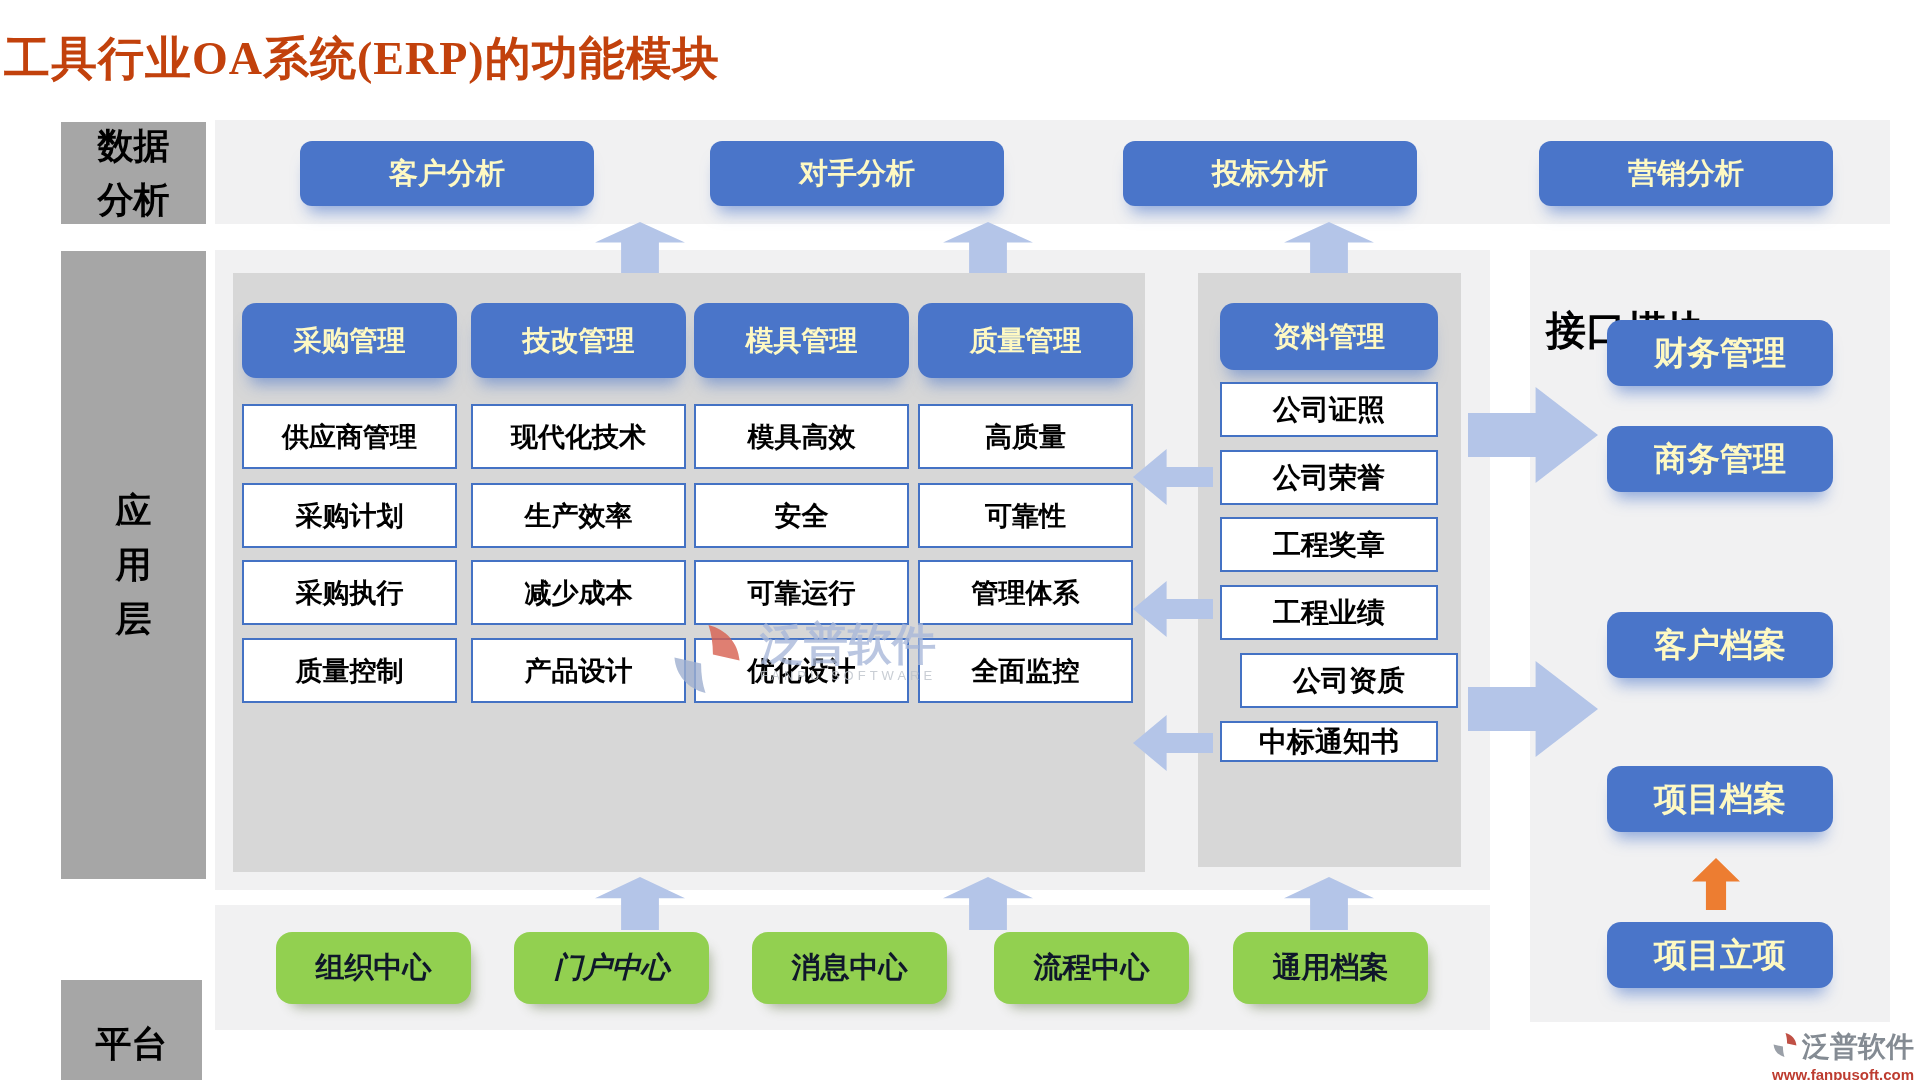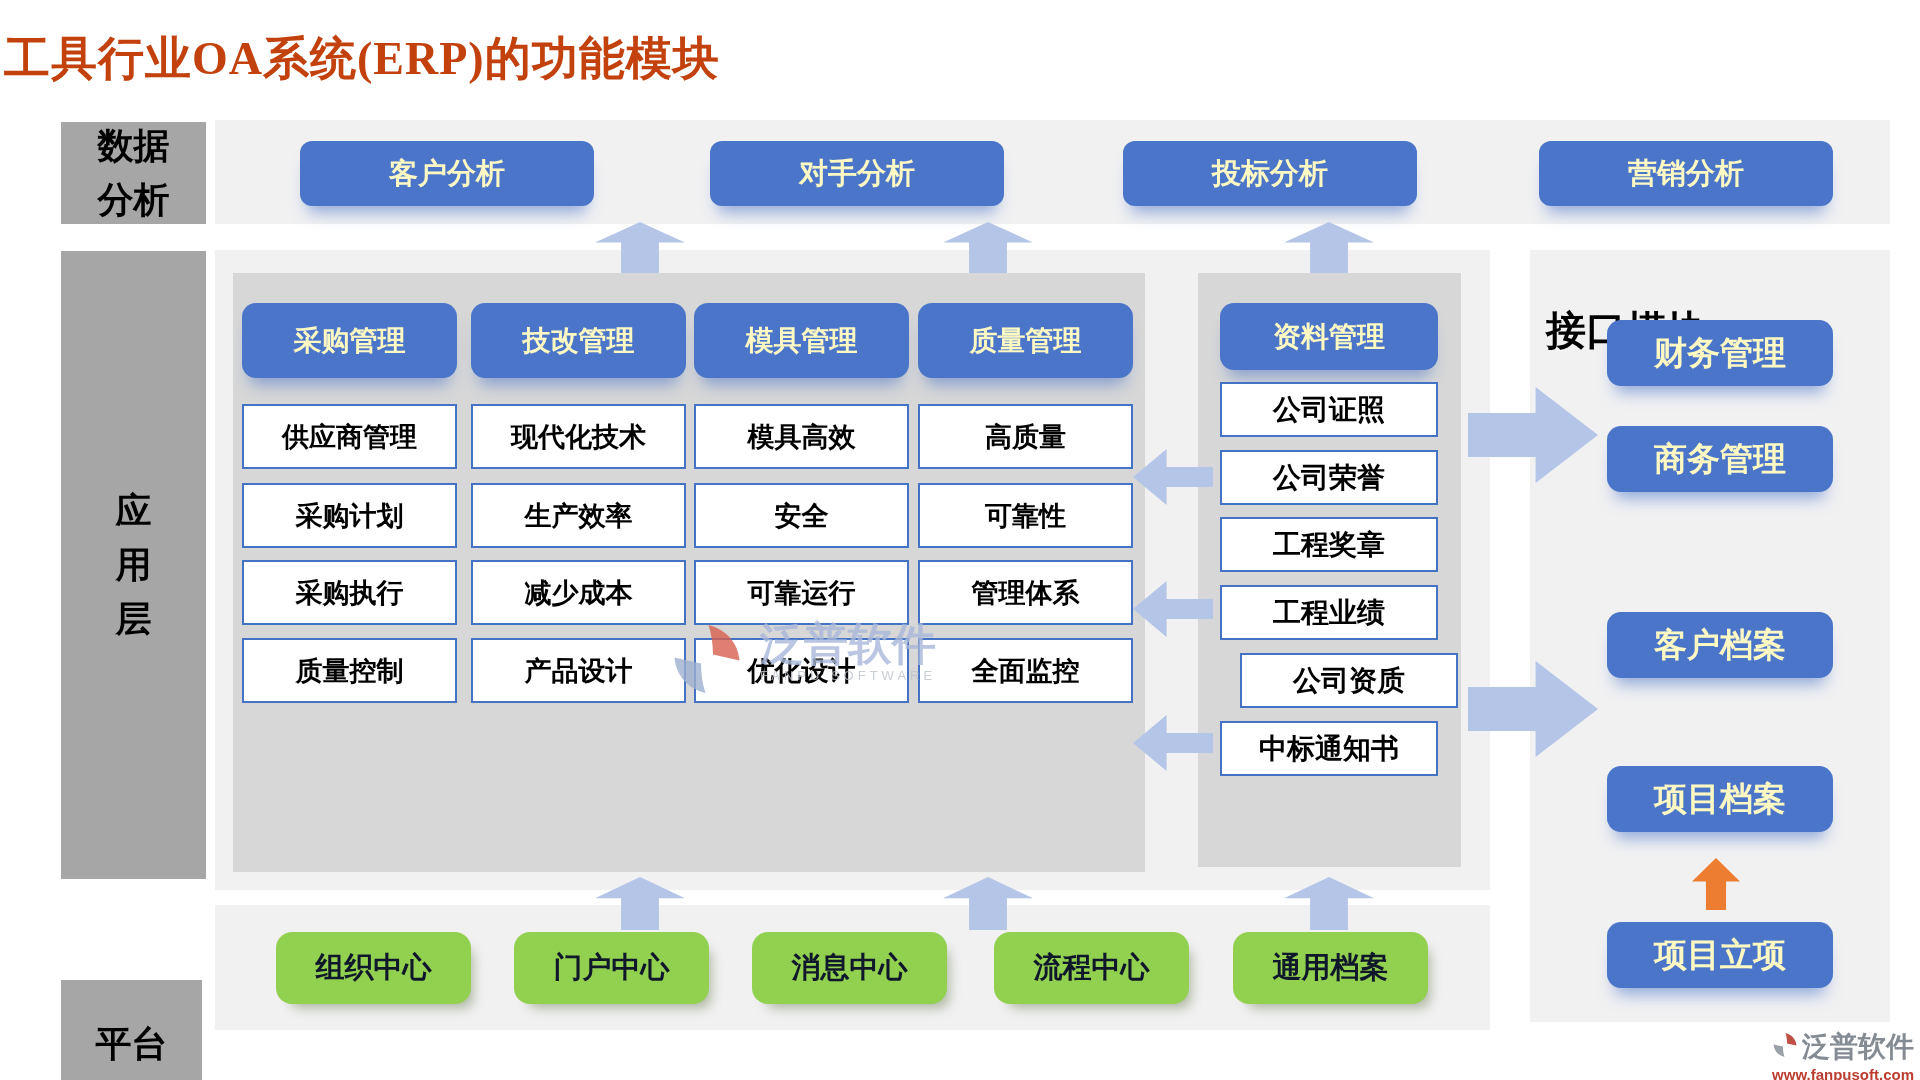--- a/index.html
+++ b/index.html
@@ -104,31 +104,31 @@
   <div class="cell" style="left:918px;top:483px;width:215px;height:65px;">可靠性</div>
   <div class="cell" style="left:918px;top:560px;width:215px;height:65px;">管理体系</div>
   <div class="cell" style="left:918px;top:638px;width:215px;height:65px;">全面监控</div>
 
   <div class="btn-blue" style="left:1220px;top:303px;width:218px;height:67px;font-size:28px;border-radius:14px;z-index:2;">资料管理</div>
   <div class="cell" style="left:1220px;top:382px;width:218px;height:55px;font-size:28px;">公司证照</div>
   <div class="cell" style="left:1220px;top:450px;width:218px;height:55px;font-size:28px;">公司荣誉</div>
   <div class="cell" style="left:1220px;top:517px;width:218px;height:55px;font-size:28px;">工程奖章</div>
   <div class="cell" style="left:1220px;top:585px;width:218px;height:55px;font-size:28px;">工程业绩</div>
   <div class="cell" style="left:1220px;top:653px;width:218px;height:55px;font-size:28px;margin-left:20px;">公司资质</div>
-  <div class="cell" style="left:1220px;top:721px;width:218px;height:55px;font-size:28px;">中标通知书</div>
+  <div class="cell" style="left:1220px;top:721px;width:218px;height:41px;font-size:28px;">中标通知书</div>
 
   <div class="iface-title" style="left:1546px;top:262px;margin-top:41px;">接口模块</div>
   <div class="btn-blue" style="left:1607px;top:320px;width:226px;height:66px;font-size:33px;border-radius:14px;">财务管理</div>
   <div class="btn-blue" style="left:1607px;top:426px;width:226px;height:66px;font-size:33px;border-radius:14px;">商务管理</div>
   <div class="btn-blue" style="left:1607px;top:612px;width:226px;height:66px;font-size:33px;border-radius:14px;">客户档案</div>
   <div class="btn-blue" style="left:1607px;top:766px;width:226px;height:66px;font-size:33px;border-radius:14px;">项目档案</div>
   <div class="btn-blue" style="left:1607px;top:922px;width:226px;height:66px;font-size:33px;border-radius:14px;">项目立项</div>
 
   <div class="btn-green" style="left:276px;top:932px;width:195px;height:72px;">组织中心</div>
-  <div class="btn-green" style="left:514px;top:932px;width:195px;height:72px;">门户中心</div>
+  <div class="btn-green" style="left:514px;top:932px;width:195px;height:72px;font-style:italic;">门户中心</div>
   <div class="btn-green" style="left:752px;top:932px;width:195px;height:72px;">消息中心</div>
   <div class="btn-green" style="left:994px;top:932px;width:195px;height:72px;">流程中心</div>
   <div class="btn-green" style="left:1233px;top:932px;width:195px;height:72px;">通用档案</div>
 
   <div class="arrow arrow-up" style="left:595px;top:222px;width:90px;height:51px;"></div>
   <div class="arrow arrow-up" style="left:943px;top:222px;width:90px;height:51px;"></div>
   <div class="arrow arrow-up" style="left:1284px;top:222px;width:90px;height:51px;"></div>
 
   <div class="arrow arrow-up" style="left:595px;top:877px;width:90px;height:53px;"></div>
   <div class="arrow arrow-up" style="left:943px;top:877px;width:90px;height:53px;"></div>

